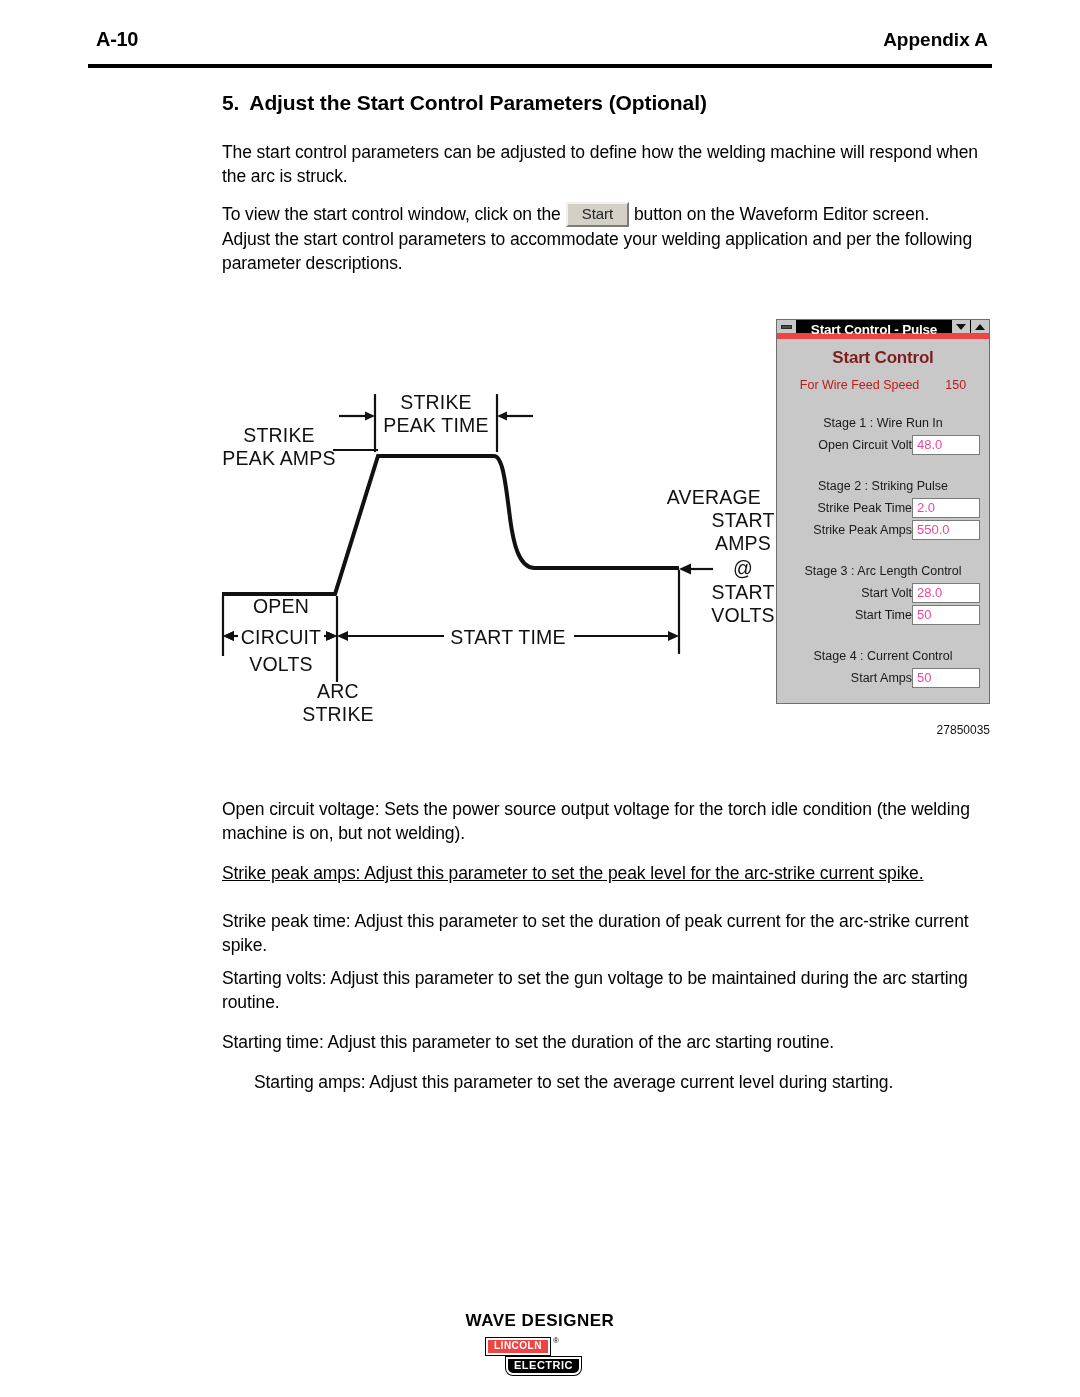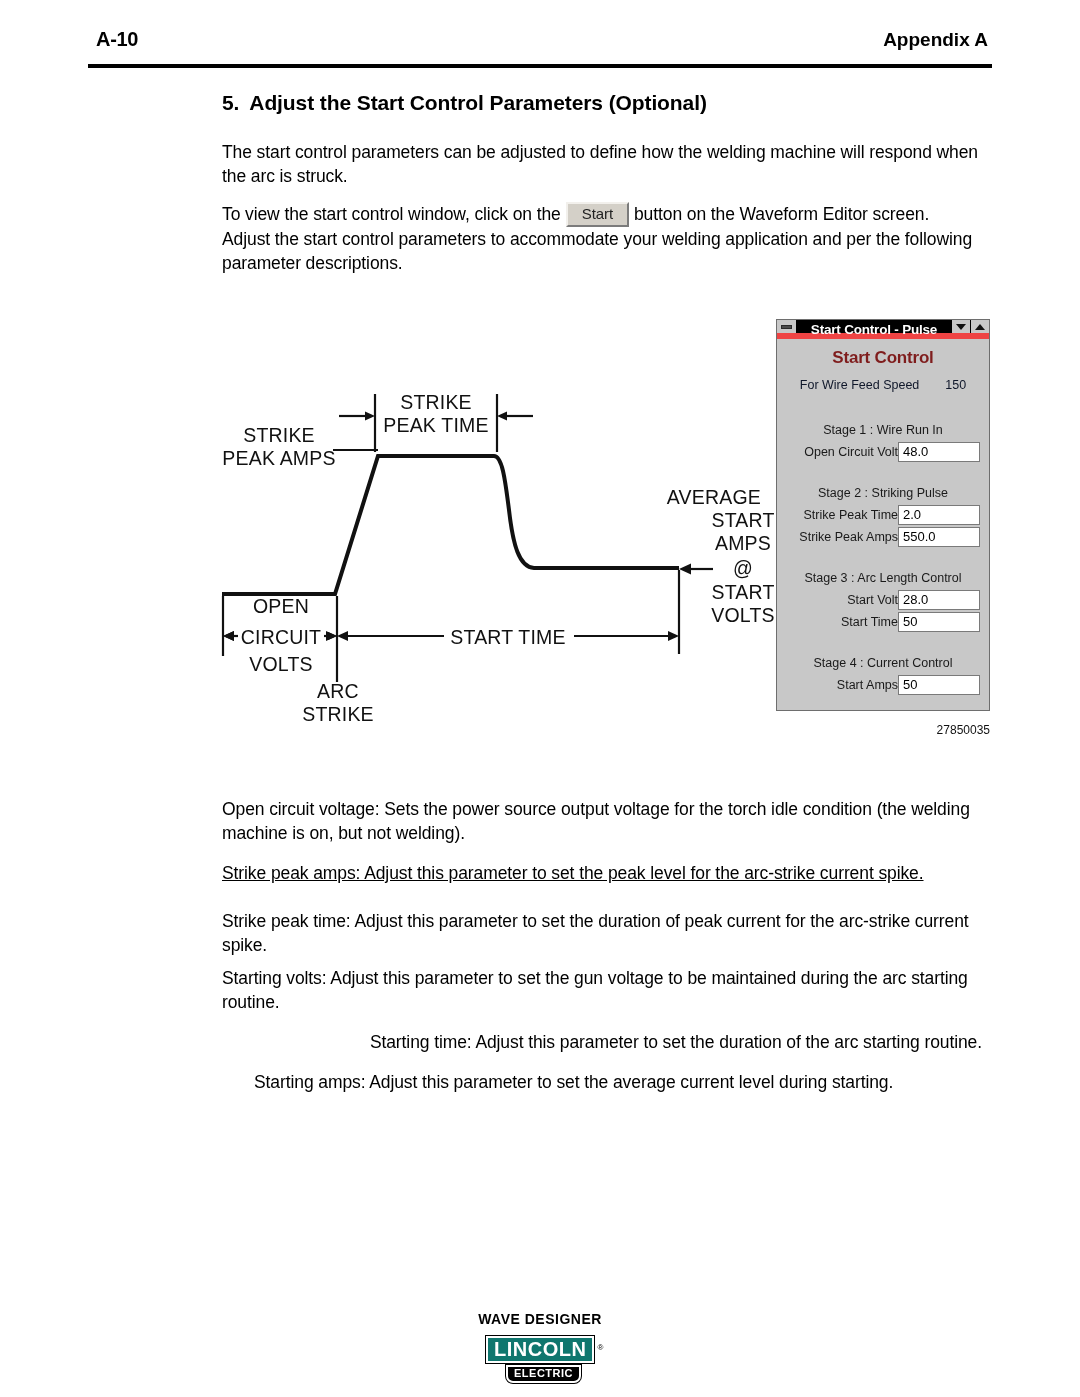--- a/index.html
+++ b/index.html
@@ -69,21 +69,21 @@
     line-height: 18px;
     color: #222;
     vertical-align: 1px;
     margin: 0 5px;
   }
 
   .p-d1 { left: 222px; top: 797px; width: 760px; }
   .p-d2 { left: 222px; top: 861px; width: 760px; text-decoration: underline; }
   .p-d3 { left: 222px; top: 909px; width: 760px; }
   .p-d4 { left: 222px; top: 966px; width: 760px; }
-  .p-d5 { left: 222px; top: 1030px; width: 760px; text-align: right; }
+  .p-d5 { left: 222px; top: 1030px; width: 760px; }
   .p-d6 { left: 222px; top: 1070px; width: 760px; margin-left: 32px; }
 
   
   .waveform {
     position: absolute;
     left: 216px; top: 382px;
     width: 560px; height: 340px;
   }
   .waveform svg { display: block; }
   .wf-label {
@@ -160,22 +160,22 @@
     font-weight: bold;
     color: #7f1d1d;
     margin: 3px 0 10px 0;
     letter-spacing: -0.2px;
   }
   .dlg-wfs {
     display: flex;
     justify-content: center;
     align-items: flex-start;
     font-size: 12.5px;
-    color: #0f172a;
-    margin-bottom: 31px;
+    color: #b91c1c;
+    margin-bottom: 24px;
   }
   .dlg-wfs .wfs-label { margin-right: 26px; }
   .dlg-wfs .wfs-value { }
 
   .stage-title {
     text-align: center;
     font-size: 12.5px;
     color: #1a1a1a;
     margin-bottom: 5px;
   }
@@ -186,61 +186,61 @@
   }
   .field-label {
     flex: 1;
     text-align: right;
     font-size: 12.5px;
     color: #1a1a1a;
     line-height: 20px;
     white-space: nowrap;
   }
   .field-input {
-    width: 82px;
+    width: 68px;
     background: #fff;
     border: 1px solid #7a7a7a;
     font-size: 13px;
     line-height: 18px;
     padding: 0 4px;
-    color: #000000;
+    color: #ec4899;
   }
   .stage-block { margin-bottom: 24px; }
   .stage-block.last { margin-bottom: 2px; }
 
   .dlg-partnum {
     position: absolute;
     left: 776px; top: 723px;
     width: 214px;
     text-align: right;
     font-size: 12px;
     color: #111;
   }
 
   
   .footer-title {
     position: absolute;
     left: 0; top: 1311px; width: 1080px;
     text-align: center;
-    font-size: 14px;
+    font-size: 17px;
     font-weight: bold;
     letter-spacing: 0.5px;
   }
   .logo {
     position: absolute;
     left: 50%; top: 1336px;
     transform: translateX(-50%);
     width: 112px;
   }
   .logo-lincoln {
     position: relative;
     display: inline-block;
-    background: #0f766e;
+    background: #ef4444;
     color: #fff;
-    font-size: 20px;
+    font-size: 10px;
     font-weight: bold;
     letter-spacing: 0.5px;
     padding: 1px 6px 2px 6px;
     border: 2px solid #fff;
     box-shadow: 0 0 0 1px #000;
     margin-left: 2px;
   }
   .logo-reg {
     font-size: 8px;
     vertical-align: super;

